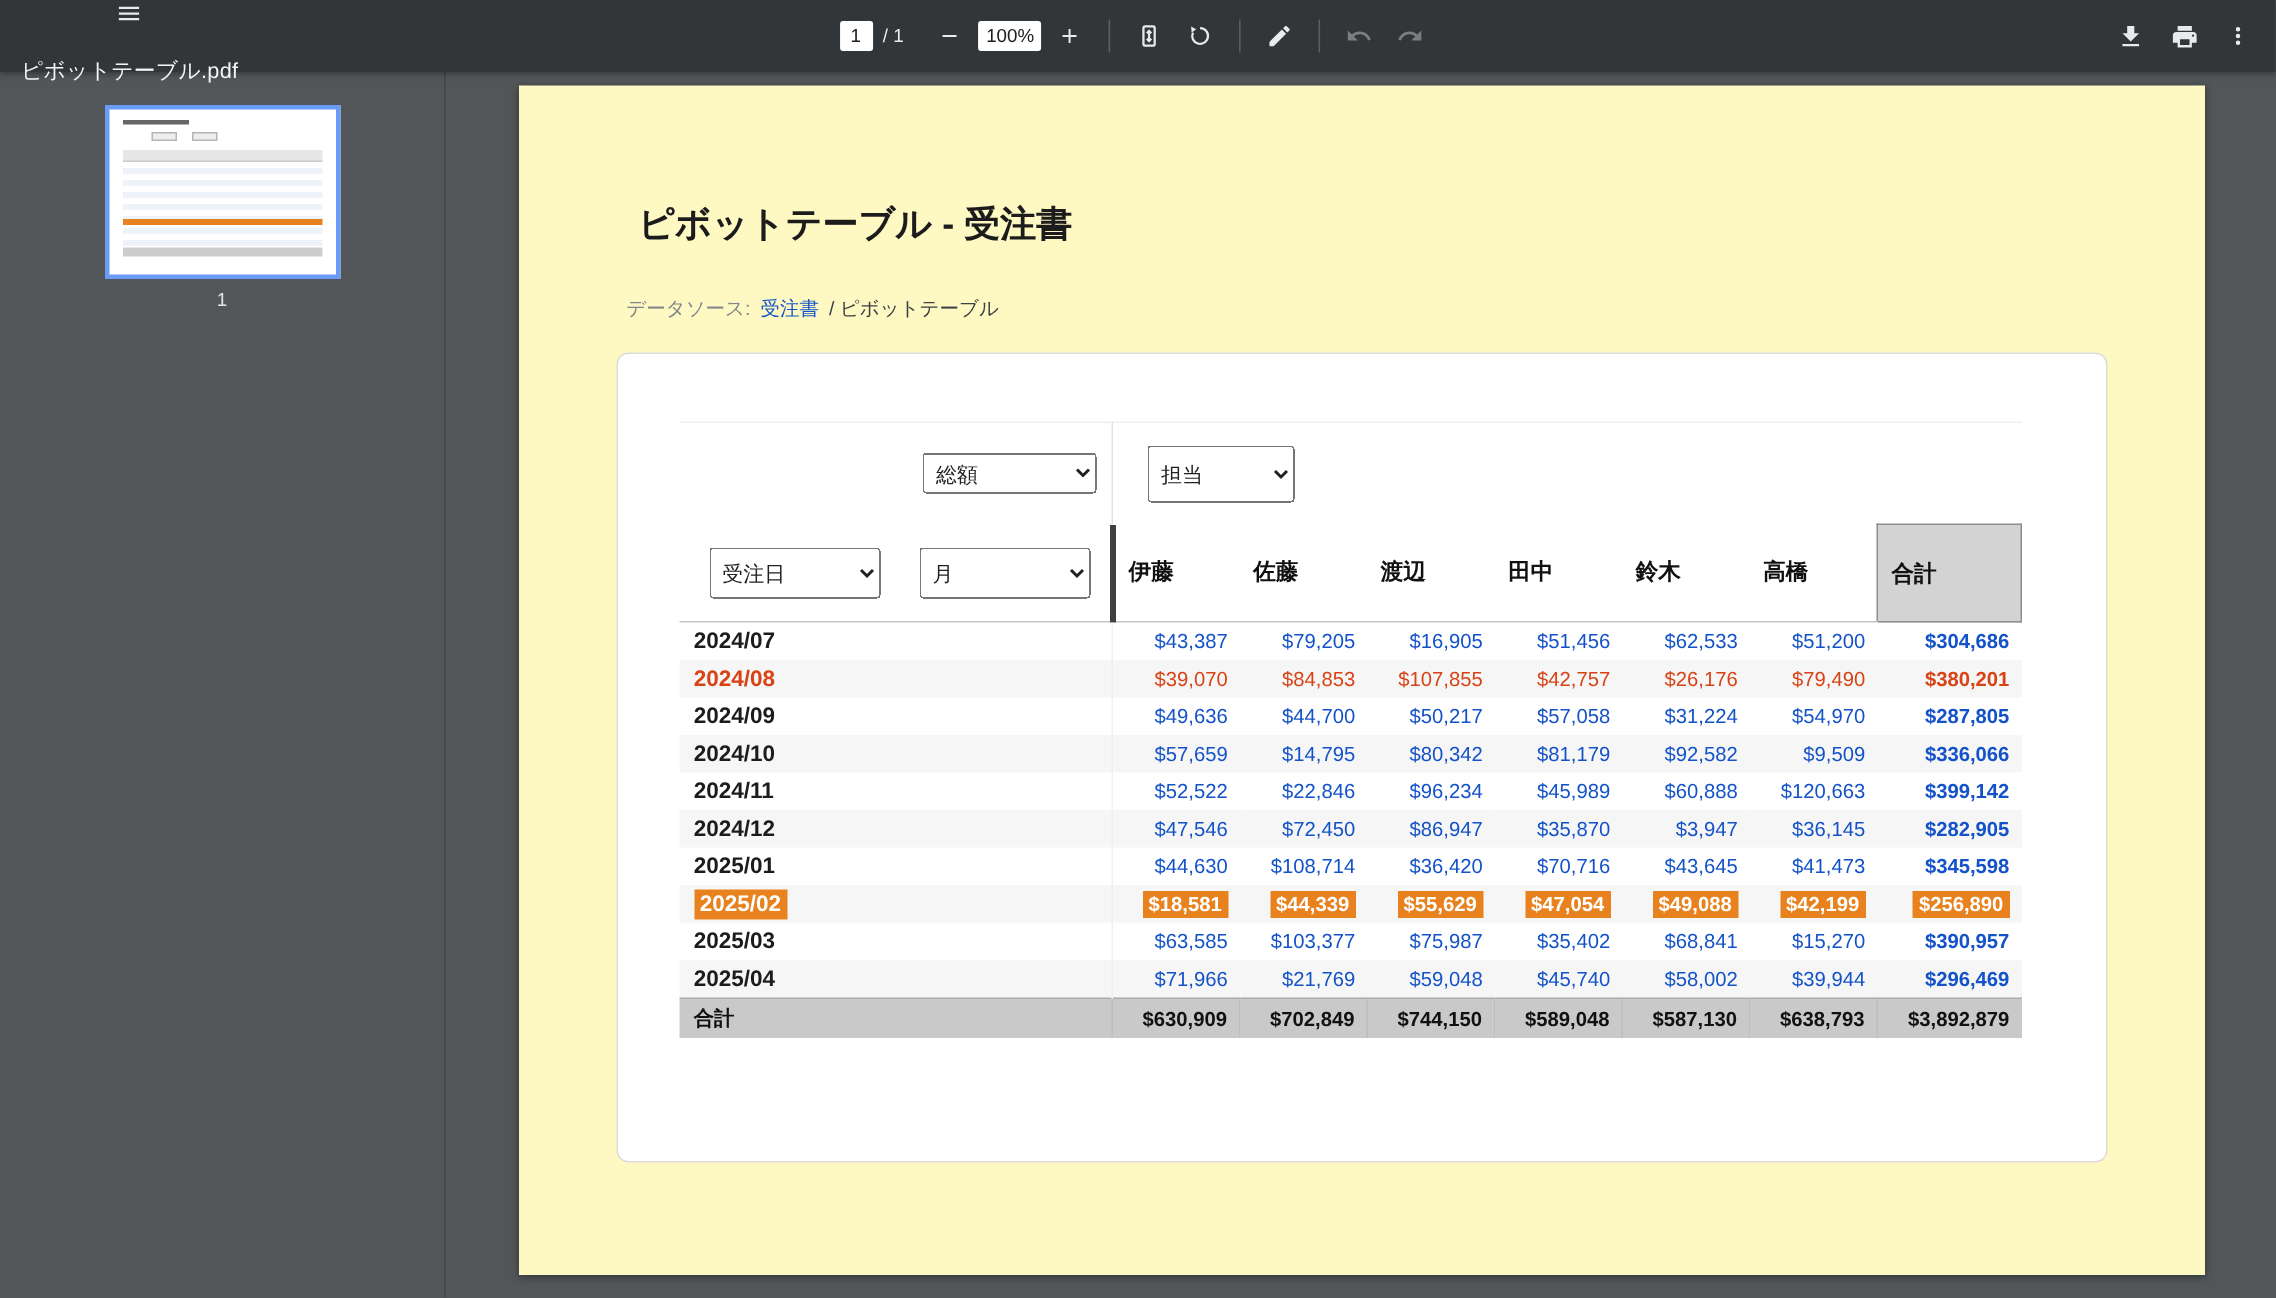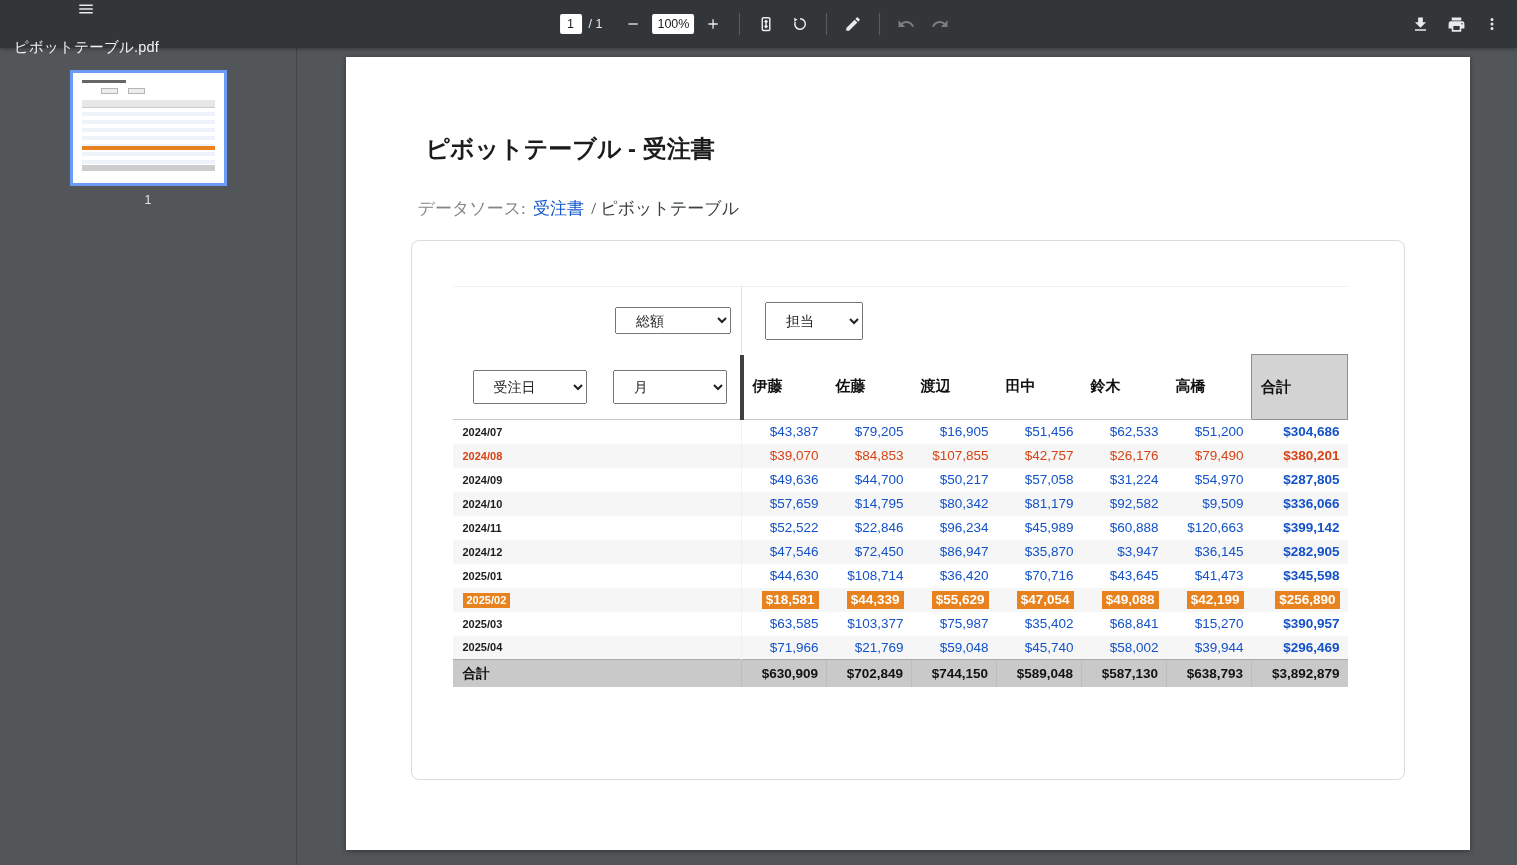--- a/index.html
+++ b/index.html
@@ -41,56 +41,56 @@
   .t-head { height:8px; background:#e7e7e7; border-bottom:1px solid #c9c9c9; }
   .t-rows { height:57px;
     background:repeating-linear-gradient(to bottom,#ffffff 0 4px,#eef2fa 4px 8px); }
   .t-orange { position:absolute; left:0; right:0; top:46px; height:4px; background:#e8821e; }
   .t-foot { height:6px; background:#cdcdcd; }
   .thumb-num { color:#e2e4e6; font-size:12.5px; text-align:center; margin-top:7px; }
 
   
   .viewer { position:fixed; top:48px; left:298px; right:0; bottom:0;
     display:flex; justify-content:center; overflow:hidden; }
-  .pdf-page { margin-top:9px; width:1124px; height:793px; background:#ffffff;
+  .pdf-page { margin-top:9px; width:1124px; height:793px; background:#fef9c3;
     box-shadow:0 1px 5px rgba(0,0,0,.4); }
 
   .doc-heading { margin:76px 0 0 80px; font-size:24px; font-weight:bold; color:#1c1c1c; }
-  .datasource { margin:32px 0 16px 72px; font-size:17px; color:#80868b;font-family:Liberation Serif, serif; }
+  .datasource { margin:32px 0 16px 72px; font-size:13px; color:#80868b; }
   .datasource a { color:#1155cc; text-decoration:none; margin:0 3px; }
   .datasource .ds-suffix { color:#3c4043; }
 
   .pivot-card { margin:20px 0 0 65px; width:994px; height:540px;
     border:1px solid #dcdcdc; border-radius:8px; background:#fff; }
 
   
   table.pivot { border-collapse:collapse; table-layout:fixed; width:894px;
     margin:45px 0 0 41px; border-top:1px solid #f0f0f0; }
   .pivot col.c-label { width:289px; }
   .pivot col.c-val { width:85px; }
   .pivot col.c-total { width:96px; }
 
-  select.sel { font-size:14px; height:34px; width:114px; padding:0 16px;
+  select.sel { font-size:14px; height:34px; width:114px; padding:0 4px;
     font-family:inherit; color:#202124; }
   select.sel-sm { height:27px; width:116px; }
   select.sel-md { height:38px; width:98px; }
 
   .sel-row td { height:68px; vertical-align:middle; }
   .sel-label-cell { text-align:right; padding-right:10px; border-right:1px solid #e3e3e3; }
   .sel-data-cell { padding-left:23px; text-align:left; }
 
   .head-row th { height:65px; vertical-align:middle; text-align:left;
     padding-left:9px; font-size:15px; font-weight:bold; color:#111;
     border-bottom:1px solid #c6c6c6; }
   .head-label-cell { padding-left:20px !important; border-right:4px solid #404040; }
   .head-label-cell select + select { margin-left:22px; }
   th.total-col-head { background:#d3d3d3; border:1px solid #8e8e8e; padding-left:9px; }
 
   tbody th.row-label { text-align:left; padding:4px 10px; font-weight:bold;
-    font-size:11px; color:#1c1c1c; border-right:1px solid #f0f0f0; }
+    font-size:15px; color:#1c1c1c; border-right:1px solid #f0f0f0; }
   td.num { text-align:right; padding:4px 8px; font-size:13.5px; }
   tbody td.num span { color:#1352c8; }
   td.row-total span { color:#111; font-weight:700; }
   tbody tr:nth-child(even) { background:#f6f6f6; }
   tbody tr { height:24px; }
 
   tr.row-red span { color:#d84315 !important; }
   tr.row-highlight span { background:#e8821e; color:#fff !important;
     padding:1px 4px 2px; font-weight:bold; }
 

